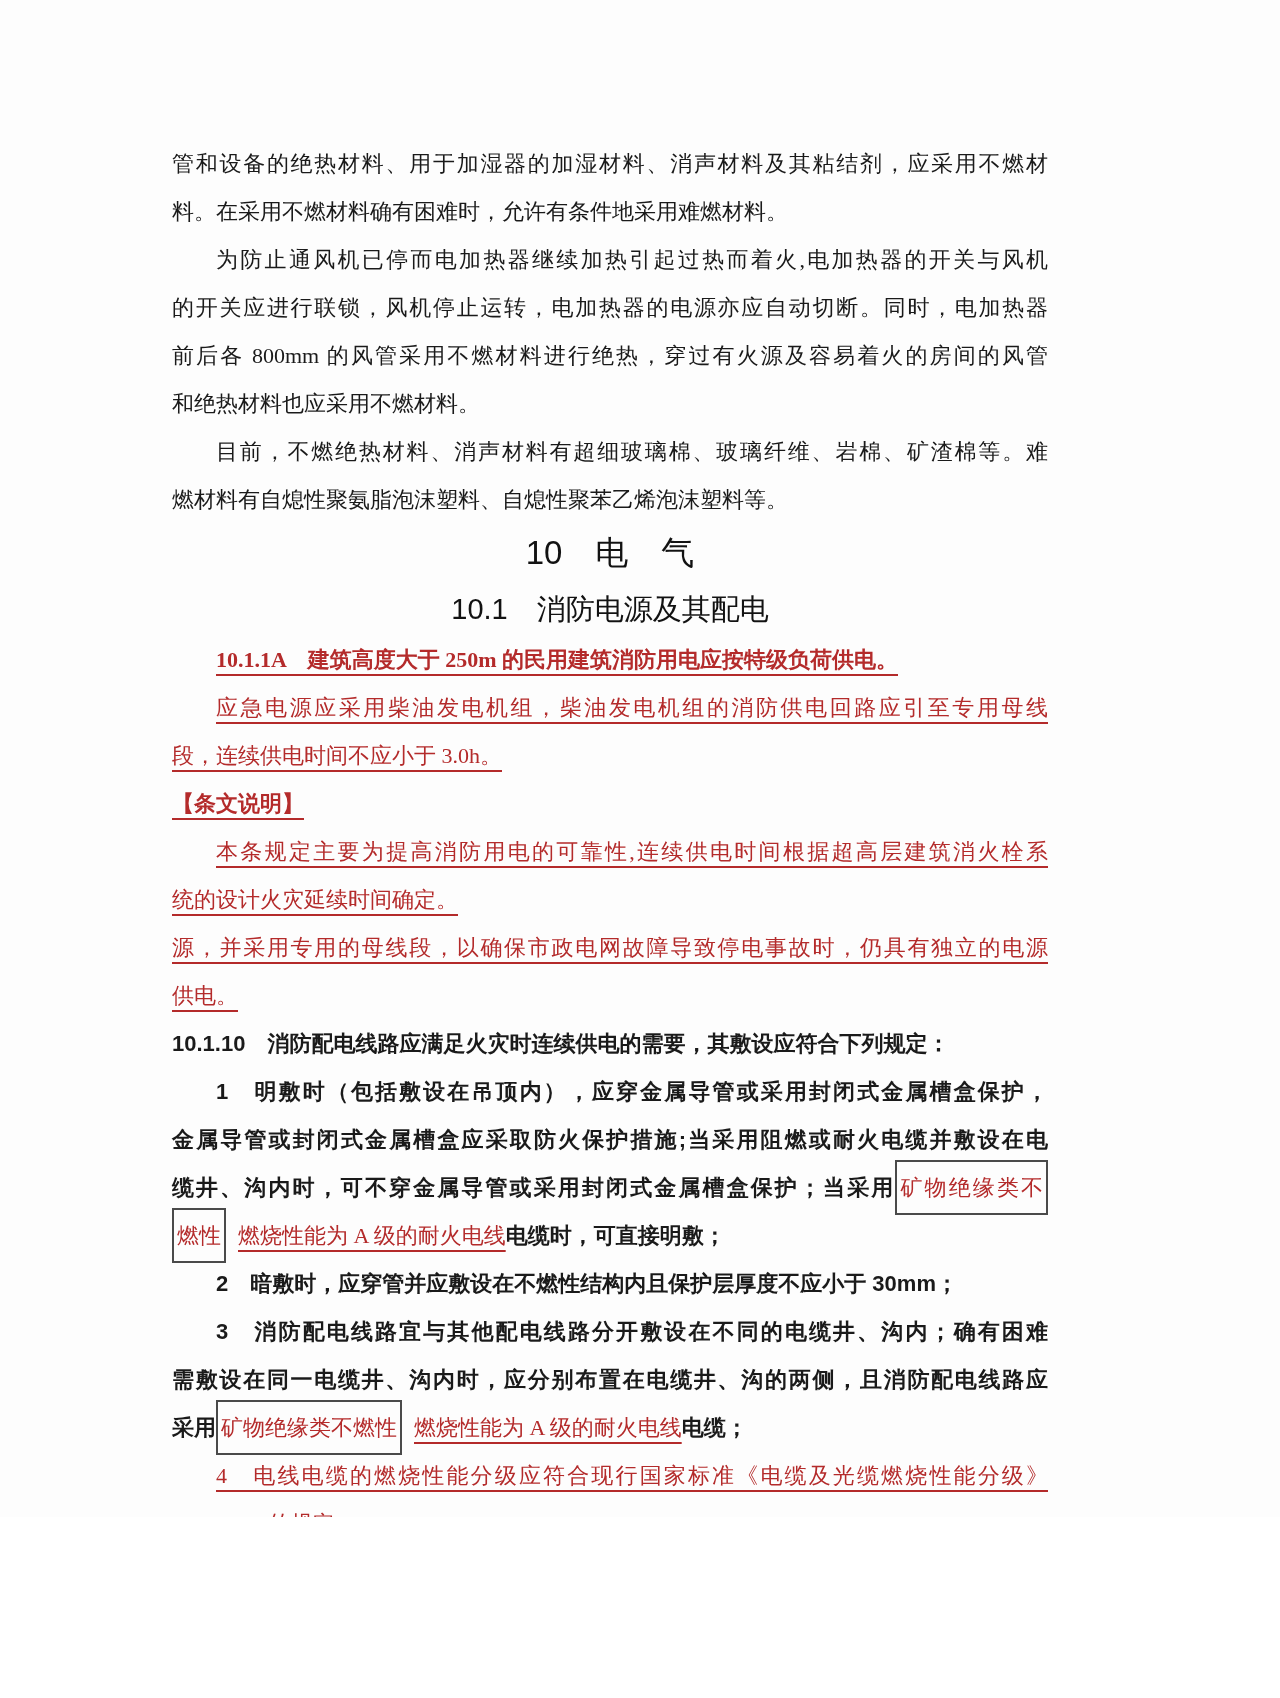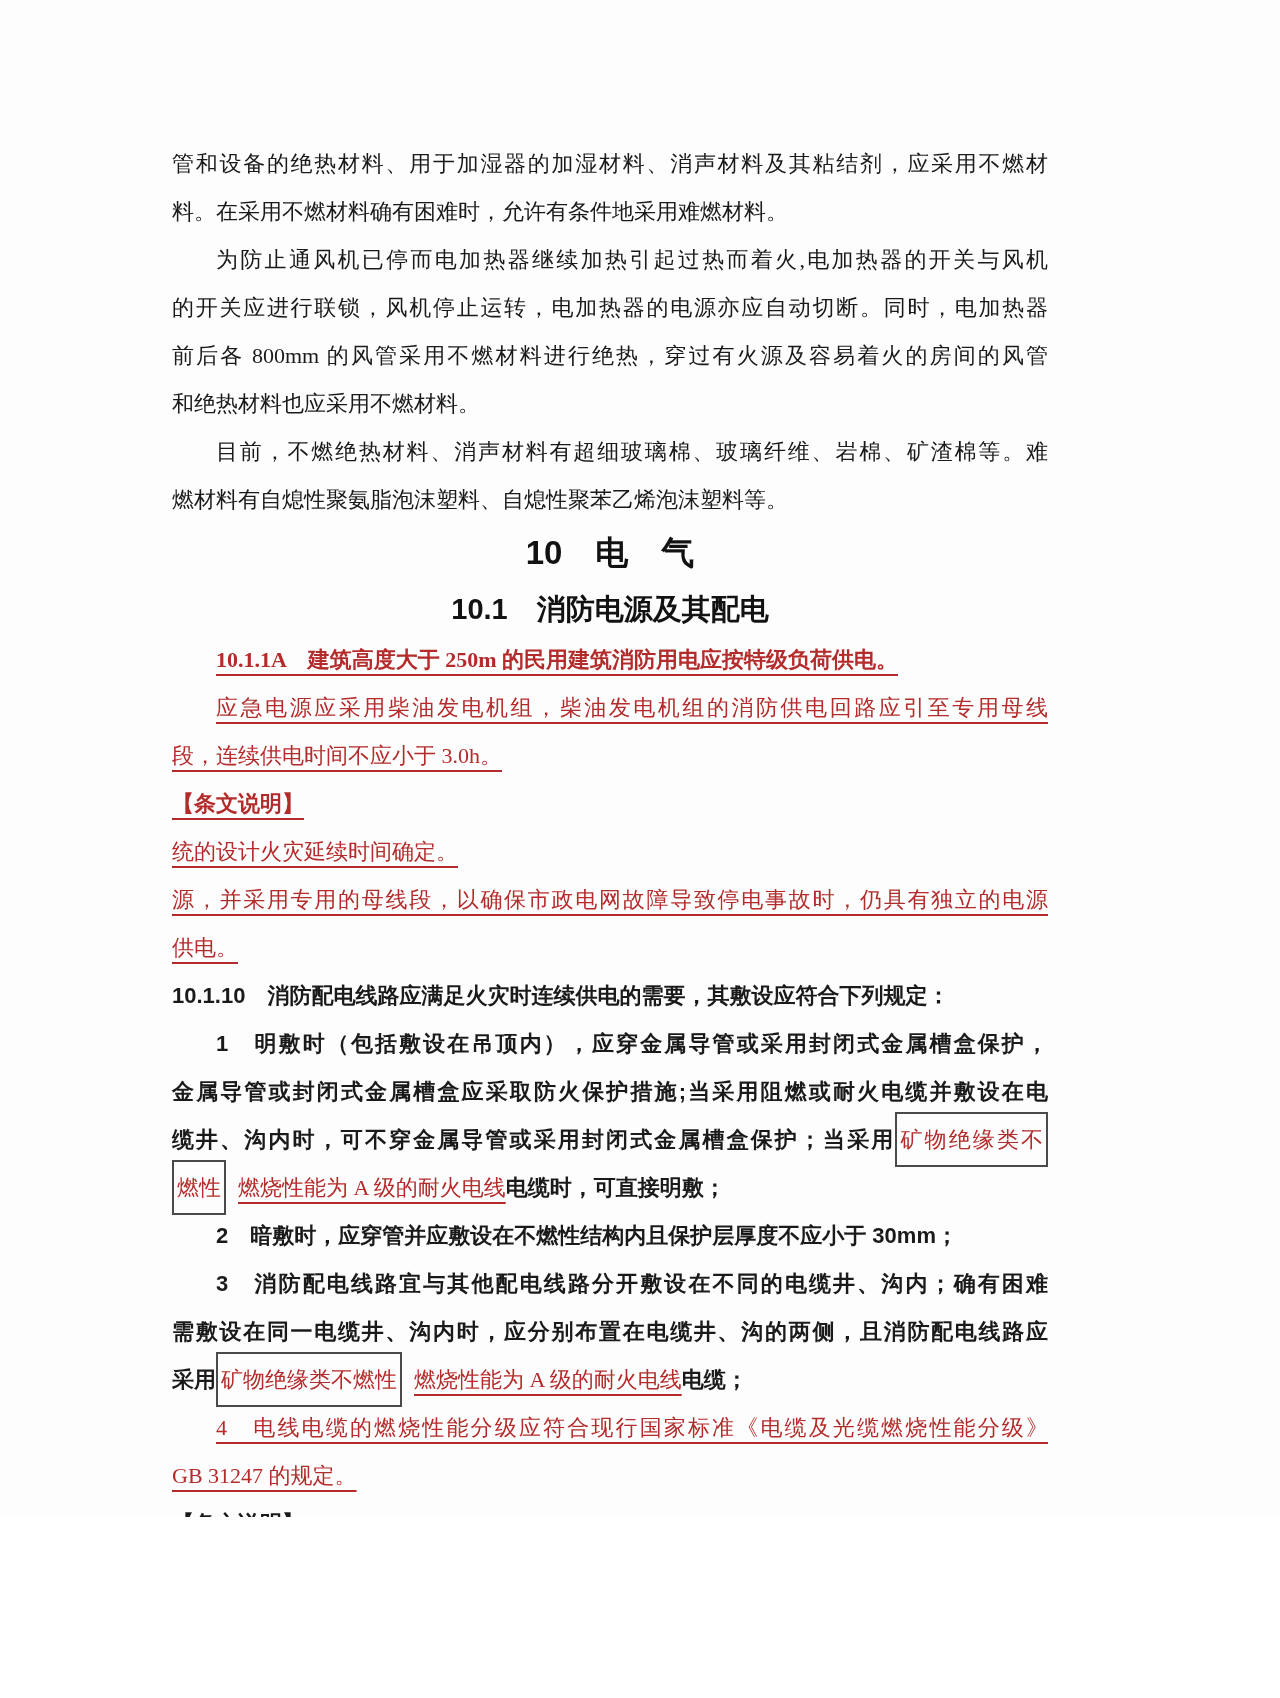--- a/index.html
+++ b/index.html
@@ -55,30 +55,30 @@
   }
   .boxed{
     color:var(--red);
     font-family:"Liberation Serif","DejaVu Serif",serif;
     font-weight:400;
     border:2px solid var(--box-border);
     padding:13px 3px;
   }
   .h1{
     font-family:"Liberation Sans","DejaVu Sans",sans-serif;
-    font-weight:700;
+    font-weight:400;
     font-size:33px;
     line-height:58px;
     height:58px;
     text-align:center;
     color:#121212;
   }
   .h2{
     font-family:"Liberation Sans","DejaVu Sans",sans-serif;
-    font-weight:700;
+    font-weight:400;
     font-size:29px;
     line-height:54px;
     height:54px;
     text-align:center;
     color:#121212;
   }
   .page-num{
     position:absolute;
     left:0;right:0;
     top:1640px;
@@ -107,20 +107,21 @@
 
     <div class="h1">10　电　气</div>
     <div class="h2">10.1　消防电源及其配电</div>
 
     <div class="line red-u bold">10.1.1A　建筑高度大于 250m 的民用建筑消防用电应按特级负荷供电。</div>
     <div class="line red-u fill indent">应急电源应采用柴油发电机组，柴油发电机组的消防供电回路应引至专用母线</div>
     <div class="line red-u">段，连续供电时间不应小于 3.0h。</div>
 
     <div class="line sans-bold red-u">【条文说明】</div>
 
+    <div class="line red-u fill indent">本条规定主要为提高消防用电的可靠性,连续供电时间根据超高层建筑消火栓系</div>
     <div class="line red-u">统的设计火灾延续时间确定。</div>
     <div class="line red-u fill">源，并采用专用的母线段，以确保市政电网故障导致停电事故时，仍具有独立的电源</div>
     <div class="line red-u">供电。</div>
 
     <div class="line sans-bold">10.1.10　消防配电线路应满足火灾时连续供电的需要，其敷设应符合下列规定：</div>
 
     <div class="line sans-bold fill indent">1　明敷时（包括敷设在吊顶内），应穿金属导管或采用封闭式金属槽盒保护，</div>
     <div class="line sans-bold fill">金属导管或封闭式金属槽盒应采取防火保护措施;当采用阻燃或耐火电缆并敷设在电</div>
     <div class="line sans-bold fill"><span>缆井、沟内时，可不穿金属导管或采用封闭式金属槽盒保护；当采用</span><span class="boxed">矿物绝缘类不</span></div>
     <div class="line sans-bold"><span class="boxed">燃性</span><span class="red-inline-u">燃烧性能为 A 级的耐火电线</span><span>电缆时，可直接明敷；</span></div>

